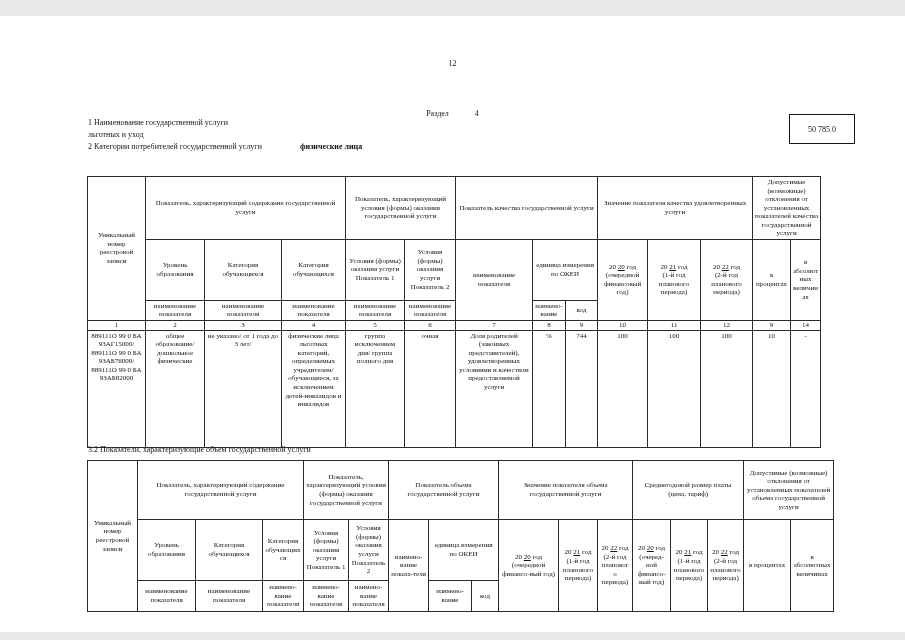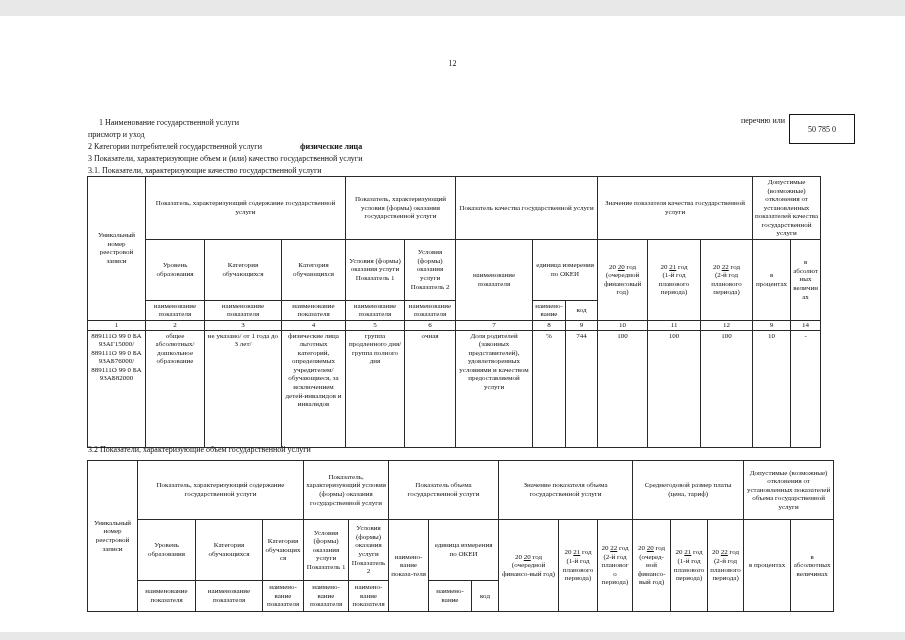--- a/index.html
+++ b/index.html
@@ -37,30 +37,28 @@
   .u { text-decoration:underline; text-underline-offset:1px; }
   .ysub { font-weight:normal; }
 </style>
 </head>
 <body>
 
 <div class="page">
 
   <div class="abs txt center" style="top:42px;">12</div>
 
-
-  <div class="abs txt" style="top:101px; left:99px;">1  Наименование государственной услуги</div>
-  <div class="abs txt" style="top:113px; left:88px;">присмотр и уход</div>
+  <div class="abs txt center" style="top:92px;"><span>Раздел</span><span class="section-num">4</span></div>
+
+  <div class="abs txt" style="top:101px; left:88px;">1  Наименование государственной услуги</div>
+  <div class="abs txt" style="top:113px; left:88px;">льготных и уход</div>
   <div class="abs txt" style="top:125px; left:88px;">2  Категории потребителей государственной услуги</div>
   <div class="abs txt" style="top:125px; left:300px;font-weight:bold;">физические лица</div>
-  <div class="abs txt" style="top:137px; left:88px;">3  Показатели, характеризующие объем и (или) качество государственной услуги</div>
-  <div class="abs txt" style="top:149px; left:88px;">3.1. Показатели, характеризующие качество государственной услуги</div>
 
   <div class="code-label">
-    <div>перечню или</div>
   </div>
   <div class="code-box">50 785 0</div>
 
   <table class="t1">
     <colgroup>
       <col style="width:58px">
         <col style="width:59px">
         <col style="width:77px">
         <col style="width:64px">
       <col style="width:59px">
@@ -73,21 +71,21 @@
         <col style="width:52px">
       <col style="width:38px">
         <col style="width:30px">
     </colgroup>
     <tbody>
         <tr class="r1">
       <td rowspan="3">Уникальный номер реестровой записи</td>
       <td colspan="3">Показатель, характеризующий содержание государственной услуги</td>
       <td colspan="2">Показатель, характеризующий условия (формы) оказания государственной услуги</td>
       <td colspan="3">Показатель качества государственной услуги</td>
-      <td colspan="3">Значение показателя качества государственной услуги</td>
+      <td colspan="3">Значение показателя качества удовлетворенных услуги</td>
       <td colspan="2">Допустимые (возможные) отклонения от установленных показателей качества государственной услуги</td>
     </tr>
     <tr class="r2">
       <td>Уровень образования</td>
       <td>Категория обучающихся</td>
       <td>Категория обучающихся</td>
       <td>Условия (формы) оказания услуги Показатель 1</td>
       <td>Условия (формы) оказания услуги Показатель 2</td>
       <td rowspan="2">наименование показателя</td>
       <td colspan="2">единица измерения по ОКЕИ</td>
@@ -126,24 +124,24 @@
       <td>8</td>
       <td>9</td>
       <td>10</td>
       <td>11</td>
       <td>12</td>
       <td>9</td>
       <td>14</td>
     </tr>
     <tr class="datarow">
       <td>889111О 99 0 БА 93АГ15000/ 889111О 99 0 БА 93АБ76000/ 889111О 99 0 БА 93АБ82000</td>
-      <td>общее абсолютных/ дошкольное образование</td>
+      <td>общее образование/ дошкольное физические</td>
       <td>не указано/ от 1 года до 3 лет/</td>
       <td>физические лица льготных категорий, определяемых учредителем/ обучающиеся, за исключением детей-инвалидов и инвалидов</td>
-      <td>группа продленного дня/ группа полного дня</td>
+      <td>группа исключением дня/ группа полного дня</td>
       <td>очная</td>
       <td>Доля родителей (законных представителей), удовлетворенных условиями и качеством предоставляемой услуги</td>
       <td>%</td>
       <td>744</td>
       <td>100</td>
       <td>100</td>
       <td>100</td>
       <td>10</td>
       <td>-</td>
     </tr>

